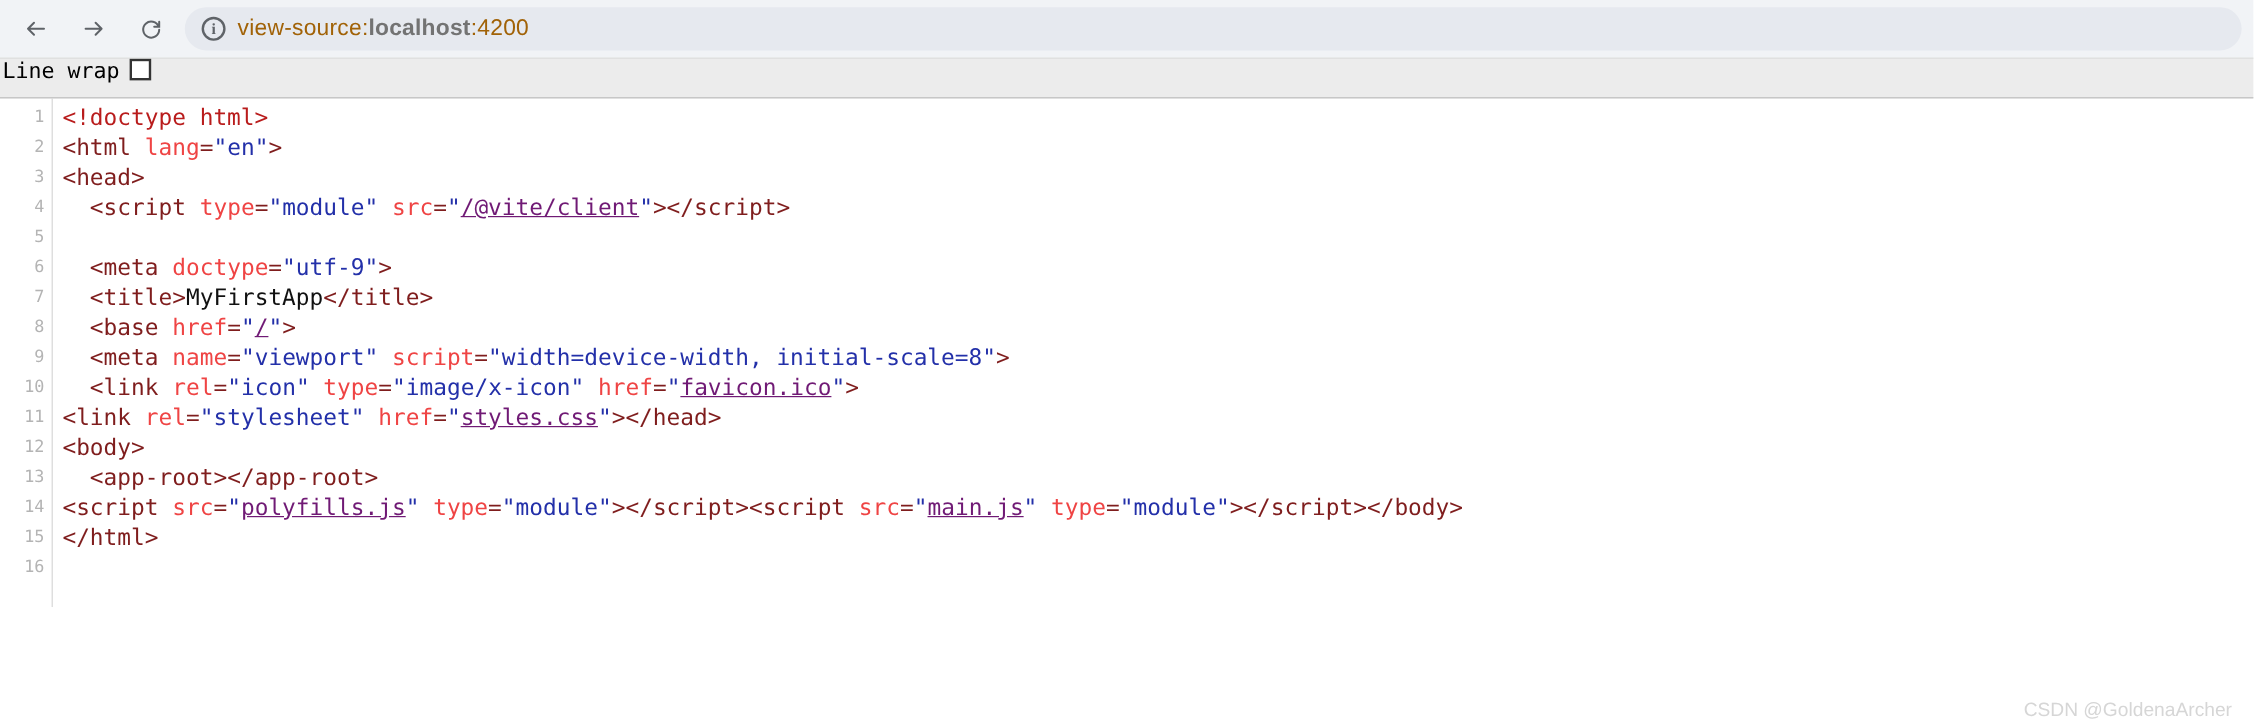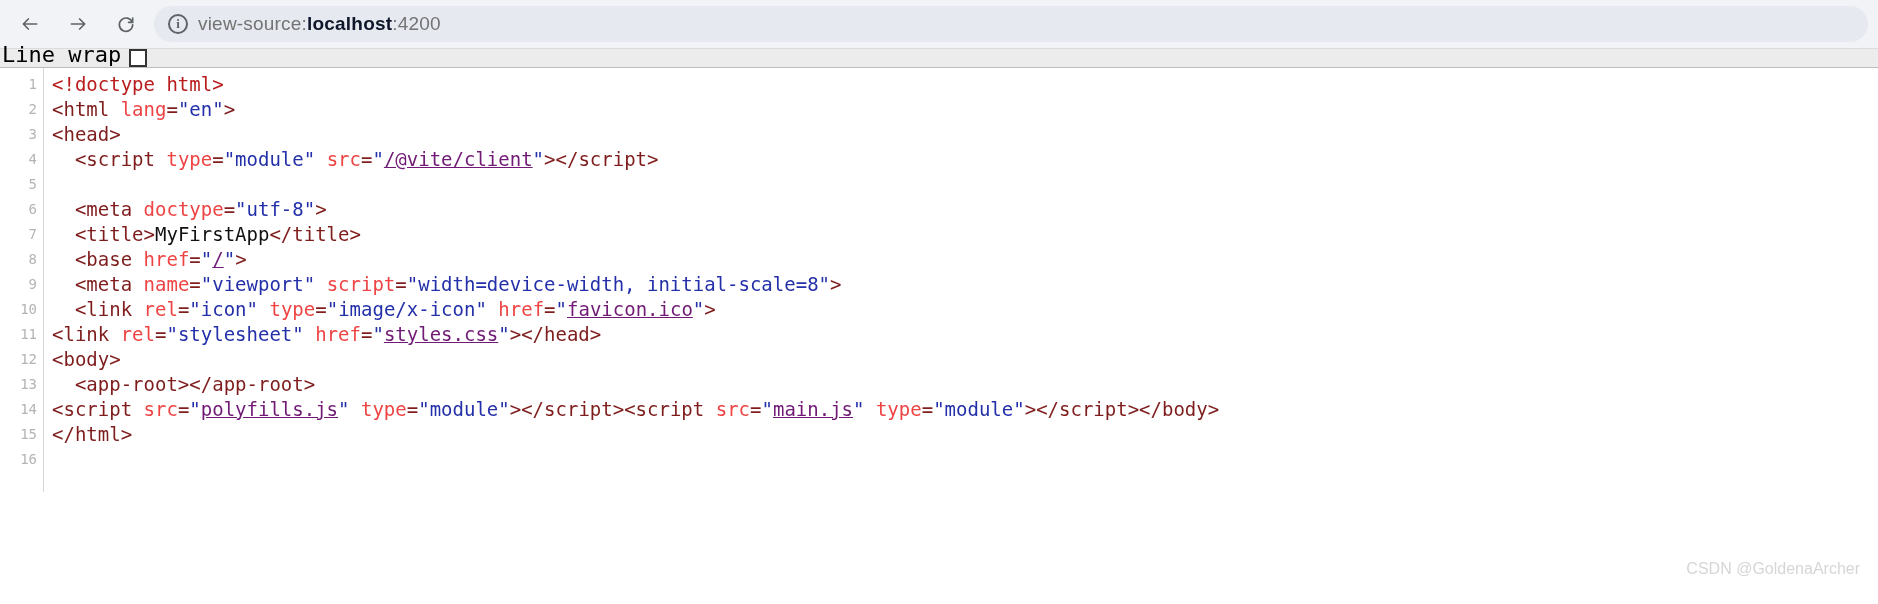--- a/index.html
+++ b/index.html
@@ -42,33 +42,33 @@
   .info-icon {
     width: 20px; height: 20px;
     border: 2px solid #5f6368;
     border-radius: 50%;
     display: flex; align-items: center; justify-content: center;
     font-size: 13px; font-weight: 700; color: #5f6368;
     font-family: Georgia, serif;
     flex-shrink: 0;
   }
   .url { font-family: -apple-system, Arial, sans-serif; letter-spacing: 0.2px; }
-  .url .dim { color: #737373; }
-  .url .bold { font-weight: 600; color: #0f172a; }
+  .url .dim { color: #a16207; }
+  .url .bold { font-weight: 600; color: #737373; }
 
   .toolbar {
-    height: 20px;
+    height: 34px;
     background: #ececec;
     border-top: 1px solid #dcdcdc;
     border-bottom: 1px solid #bdbdbd;
     display: flex;
-    align-items: flex-end;
+    align-items: flex-start;
     padding: 0 0 0 2px;
     font-family: "SFMono-Regular", ui-monospace, Menlo, Consolas, monospace;
-    font-size: 22px;
+    font-size: 18px;
     gap: 4px;
   }
   .checkbox {
     width: 18px; height: 18px;
     border: 2px solid #333;
     background: #fff;
     display: inline-block;
     margin-left: 4px;
   }
 
@@ -95,21 +95,21 @@
   .c-dim { color: #b91c1c; }
   .c-tag { color: #7f1d1d; }
   .c-attr { color: #ef4444; }
   .c-str { color: #2330a9; }
   .c-link { color: #701a75; text-decoration: underline; }
   .c-text { color: #111; }
 
   .watermark {
     position: fixed;
     right: 18px;
-    bottom: 26px;
+    bottom: 2px;
     color: #d6d6d6;
     font-size: 16px;
     font-family: -apple-system, Arial, sans-serif;
   }
 </style>
 </head>
 <body>
 
 <div class="browser-bar">
   <div class="nav-btn">
@@ -155,21 +155,21 @@
       <div>13</div>
       <div>14</div>
       <div>15</div>
       <div>16</div>
   </div>
   <div class="code"><span class="c-dim">&lt;!doctype html&gt;</span>
 <span><span class="c-tag">&lt;<span>html</span></span> <span class="c-attr">lang</span><span class="c-tag">=</span><span class="c-str">"<span>en</span>"</span><span class="c-tag">&gt;</span></span>
 <span><span class="c-tag">&lt;<span>head</span>&gt;</span></span>
 <span>  <span class="c-tag">&lt;<span>script</span></span> <span class="c-attr">type</span><span class="c-tag">=</span><span class="c-str">"<span>module</span>"</span> <span class="c-attr">src</span><span class="c-tag">=</span><span class="c-str">"<span class="c-link">/@vite/client</span>"</span><span class="c-tag">&gt;&lt;/<span>script</span>&gt;</span></span>
 <span></span>
-<span>  <span class="c-tag">&lt;<span>meta</span></span> <span class="c-attr">doctype</span><span class="c-tag">=</span><span class="c-str">"<span>utf-8</span>"</span><span class="c-tag">&gt;</span></span>
+<span>  <span class="c-tag">&lt;<span>meta</span></span> <span class="c-attr">doctype</span><span class="c-tag">=</span><span class="c-str">"<span>utf-9</span>"</span><span class="c-tag">&gt;</span></span>
 <span>  <span class="c-tag">&lt;<span>title</span>&gt;</span><span class="c-text">MyFirstApp</span><span class="c-tag">&lt;/<span>title</span>&gt;</span></span>
 <span>  <span class="c-tag">&lt;<span>base</span></span> <span class="c-attr">href</span><span class="c-tag">=</span><span class="c-str">"<span class="c-link">/</span>"</span><span class="c-tag">&gt;</span></span>
 <span>  <span class="c-tag">&lt;<span>meta</span></span> <span class="c-attr">name</span><span class="c-tag">=</span><span class="c-str">"<span>viewport</span>"</span> <span class="c-attr">script</span><span class="c-tag">=</span><span class="c-str">"<span>width=device-width, initial-scale=8</span>"</span><span class="c-tag">&gt;</span></span>
 <span>  <span class="c-tag">&lt;<span>link</span></span> <span class="c-attr">rel</span><span class="c-tag">=</span><span class="c-str">"<span>icon</span>"</span> <span class="c-attr">type</span><span class="c-tag">=</span><span class="c-str">"<span>image/x-icon</span>"</span> <span class="c-attr">href</span><span class="c-tag">=</span><span class="c-str">"<span class="c-link">favicon.ico</span>"</span><span class="c-tag">&gt;</span></span>
 <span><span class="c-tag">&lt;<span>link</span></span> <span class="c-attr">rel</span><span class="c-tag">=</span><span class="c-str">"<span>stylesheet</span>"</span> <span class="c-attr">href</span><span class="c-tag">=</span><span class="c-str">"<span class="c-link">styles.css</span>"</span><span class="c-tag">&gt;&lt;/<span>head</span>&gt;</span></span>
 <span><span class="c-tag">&lt;<span>body</span>&gt;</span></span>
 <span>  <span class="c-tag">&lt;<span>app-root</span>&gt;&lt;/<span>app-root</span>&gt;</span></span>
 <span><span class="c-tag">&lt;<span>script</span></span> <span class="c-attr">src</span><span class="c-tag">=</span><span class="c-str">"<span class="c-link">polyfills.js</span>"</span> <span class="c-attr">type</span><span class="c-tag">=</span><span class="c-str">"<span>module</span>"</span><span class="c-tag">&gt;&lt;/<span>script</span>&gt;</span><span class="c-tag">&lt;<span>script</span></span> <span class="c-attr">src</span><span class="c-tag">=</span><span class="c-str">"<span class="c-link">main.js</span>"</span> <span class="c-attr">type</span><span class="c-tag">=</span><span class="c-str">"<span>module</span>"</span><span class="c-tag">&gt;&lt;/<span>script</span>&gt;&lt;/<span>body</span>&gt;</span></span>
 <span><span class="c-tag">&lt;/<span>html</span>&gt;</span></span>
 </div>

